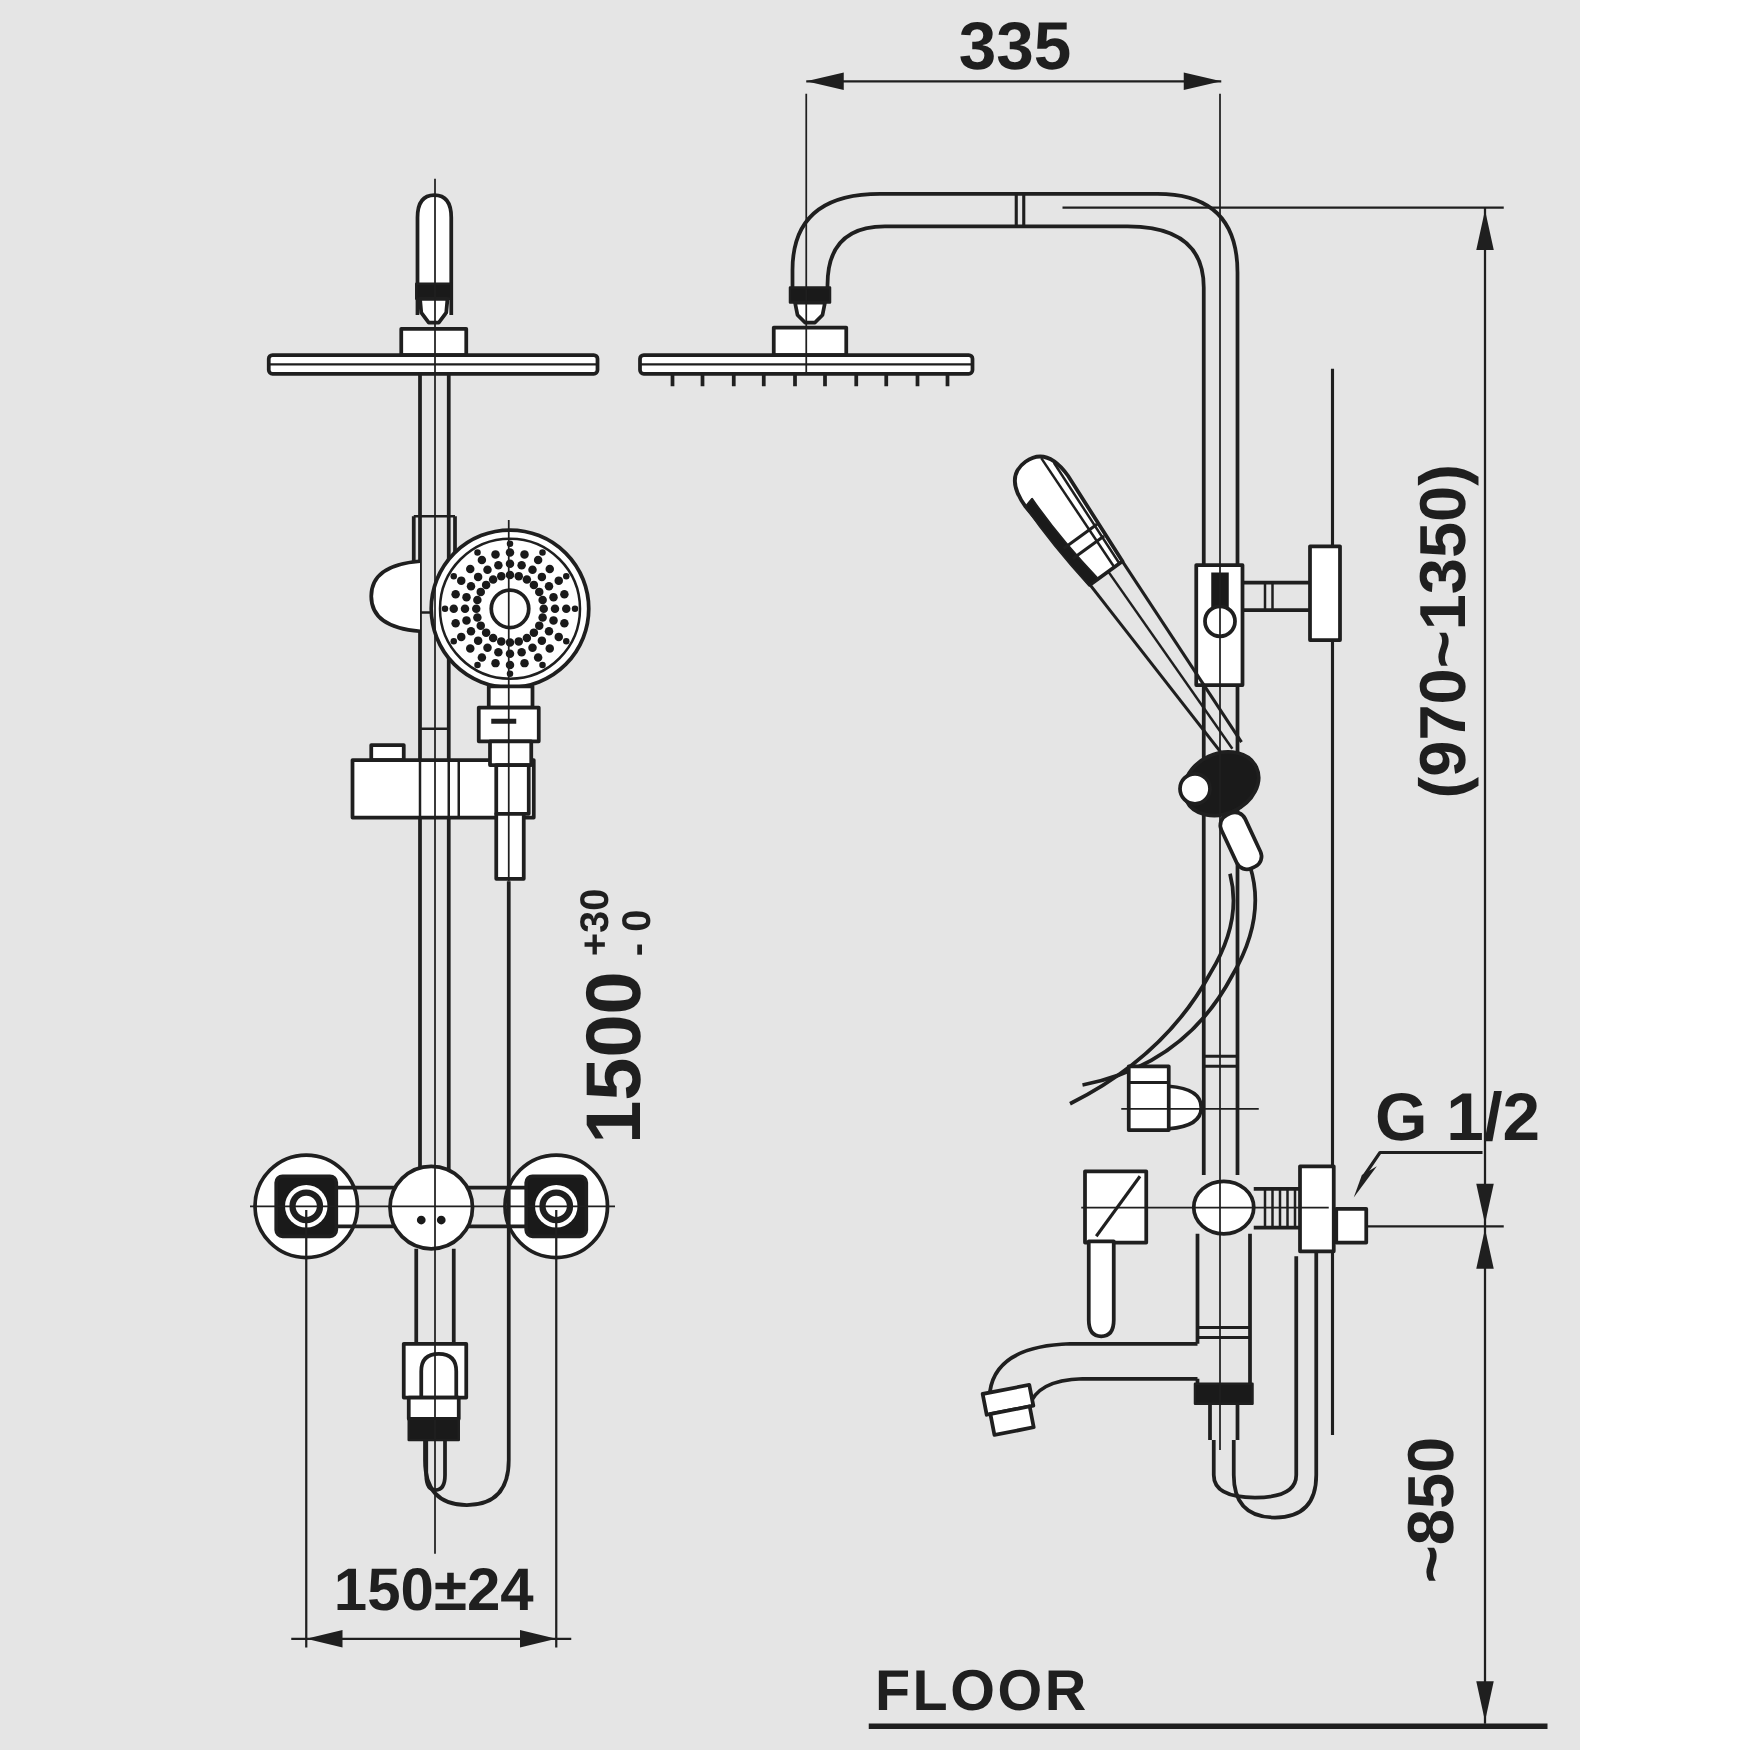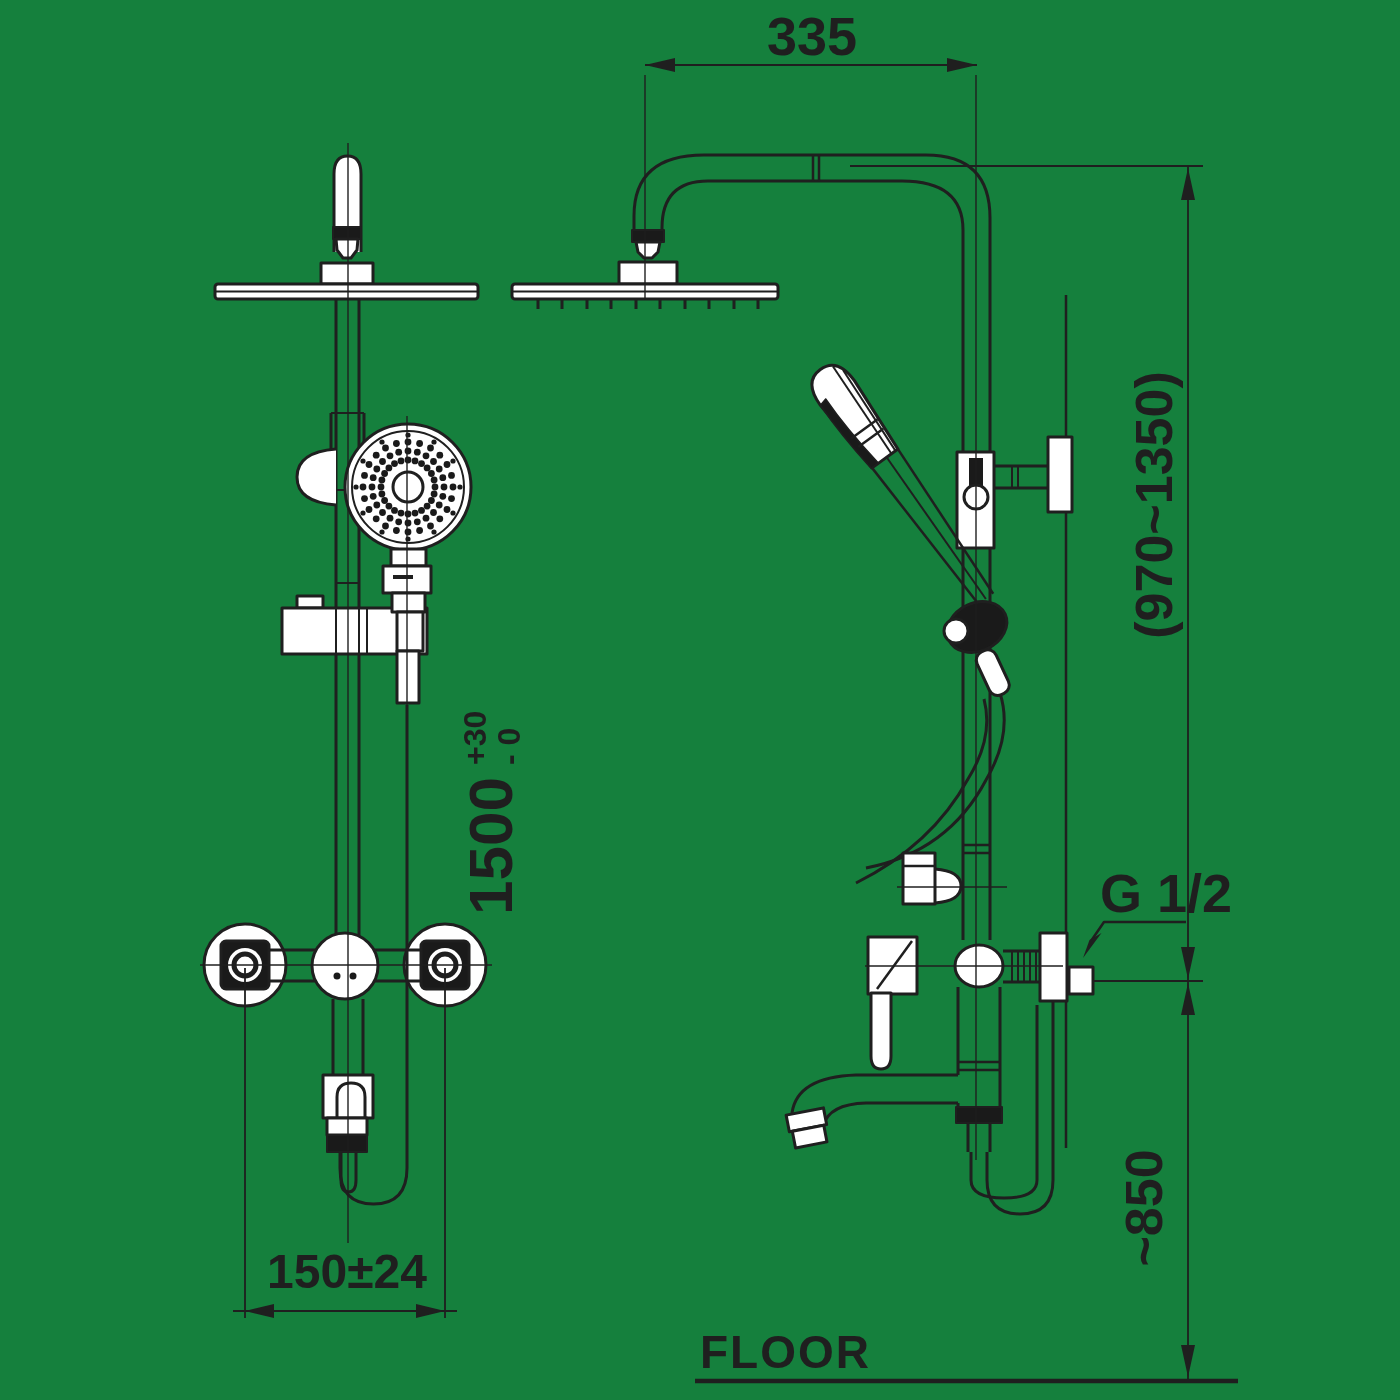--- a/index.html
+++ b/index.html
@@ -1,16 +1,16 @@
 <!DOCTYPE html>
 <html><head>
 <meta charset="utf-8">
 <style>
   html,body{margin:0;padding:0;background:#ffffff;}
-  .frame{position:relative;width:1400px;height:1400px;background:#15803d;overflow:hidden;
+  .frame{position:relative;width:1264px;height:1400px;background:#e5e5e5;overflow:hidden;
          font-family:"Liberation Sans","DejaVu Sans",sans-serif;}
   svg{position:absolute;left:0;top:0;}
   svg text{font-family:"Liberation Sans","DejaVu Sans",sans-serif;font-weight:700;fill:#1f1f1f;}
 </style>
 </head>
 <body>
 
 <div class="frame">
 <svg width="1400" height="1400" viewBox="0 0 1400 1400">
   <g stroke="#1f1f1f" stroke-linejoin="round" fill="none">

